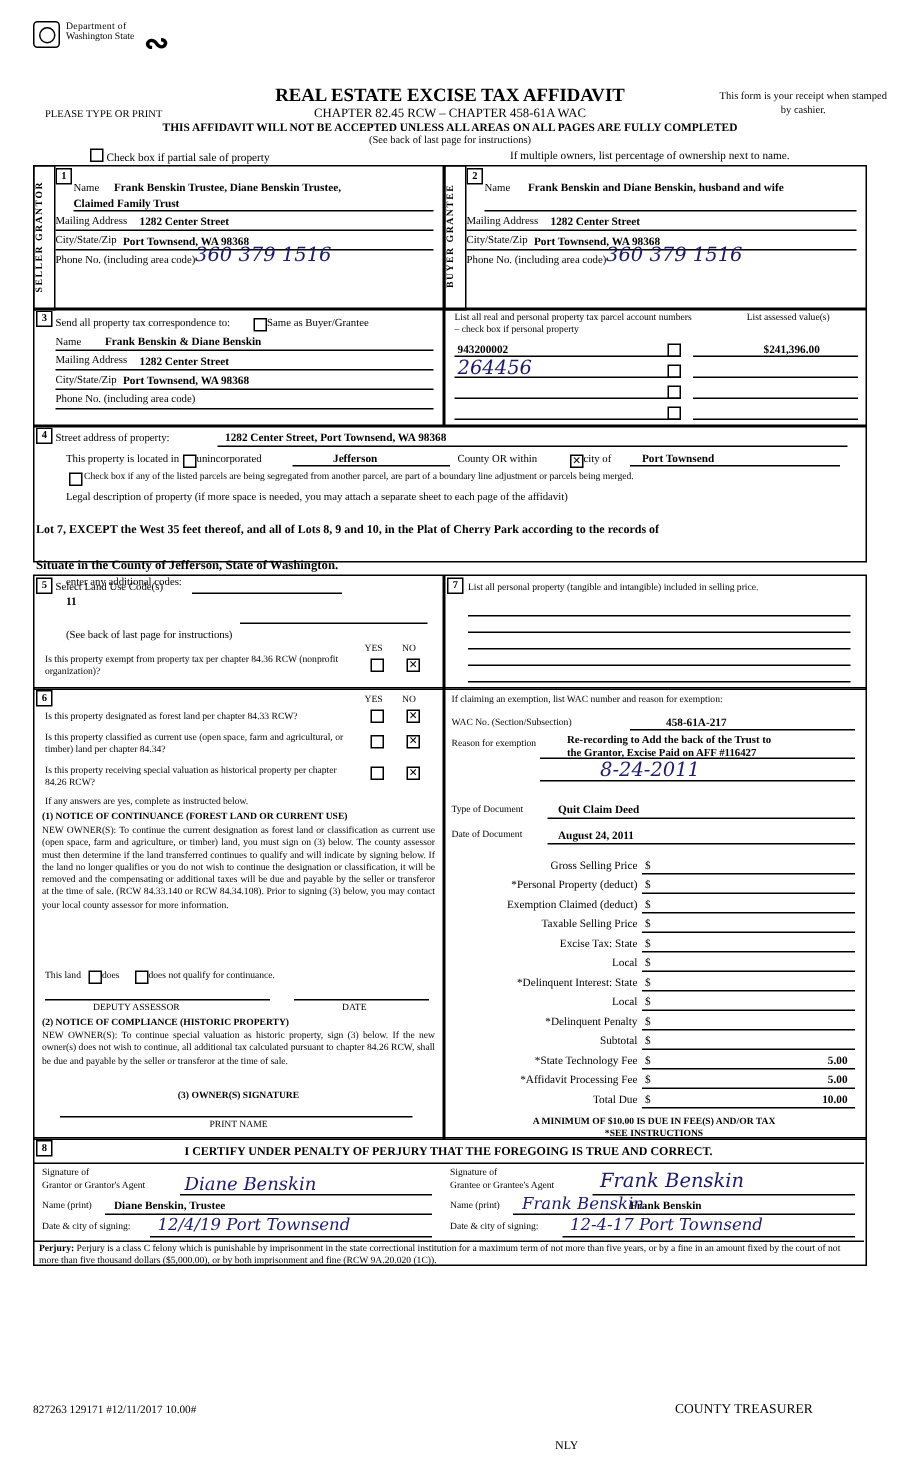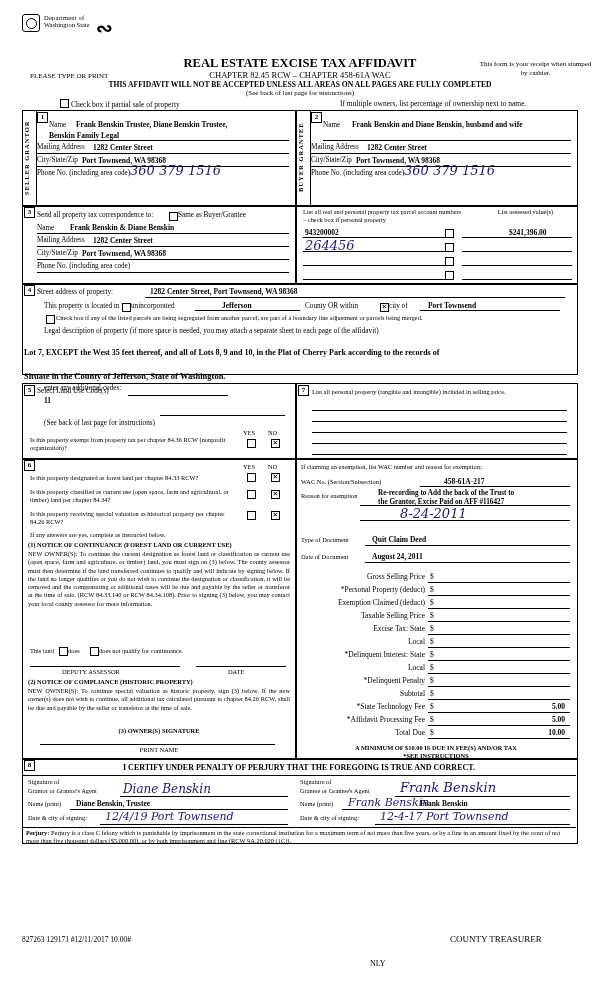--- a/index.html
+++ b/index.html
@@ -64,21 +64,21 @@
   <div class="box" style="left:22px;top:110px;width:272px;height:95px;"></div>
   <div class="box" style="left:296px;top:110px;width:280px;height:95px;"></div>
   <div class="box" style="left:22px;top:110px;width:13px;height:95px;"></div>
   <div class="box" style="left:296px;top:110px;width:13px;height:95px;"></div>
   <div class="vert" style="left:23px;top:120px;height:75px;width:11px;">SELLER GRANTOR</div>
   <div class="vert" style="left:297px;top:120px;height:75px;width:11px;">BUYER GRANTEE</div>
 
   <div class="num" style="left:37px;top:112px;">1</div>
   <div class="lbl" style="position:absolute;left:49px;top:121px;">Name</div>
   <div class="fld" style="left:76px;top:120px;">Frank Benskin Trustee, Diane Benskin Trustee,</div>
-  <div class="fld" style="left:49px;top:131px;">Benskin Family Legal</div>
+  <div class="fld" style="left:49px;top:131px;">Claimed Family Trust</div>
   <div class="line" style="left:49px;top:140px;width:240px;"></div>
   <div class="lbl" style="position:absolute;left:37px;top:143px;">Mailing Address</div>
   <div class="fld" style="left:93px;top:143px;">1282 Center Street</div>
   <div class="line" style="left:37px;top:153px;width:252px;"></div>
   <div class="lbl" style="position:absolute;left:37px;top:156px;">City/State/Zip</div>
   <div class="fld" style="left:82px;top:156px;">Port Townsend, WA 98368</div>
   <div class="line" style="left:37px;top:166px;width:252px;"></div>
   <div class="lbl" style="position:absolute;left:37px;top:169px;">Phone No. (including area code)</div>
   <div class="hand" style="position:absolute;left:130px;top:163px;">360 379 1516</div>
 

